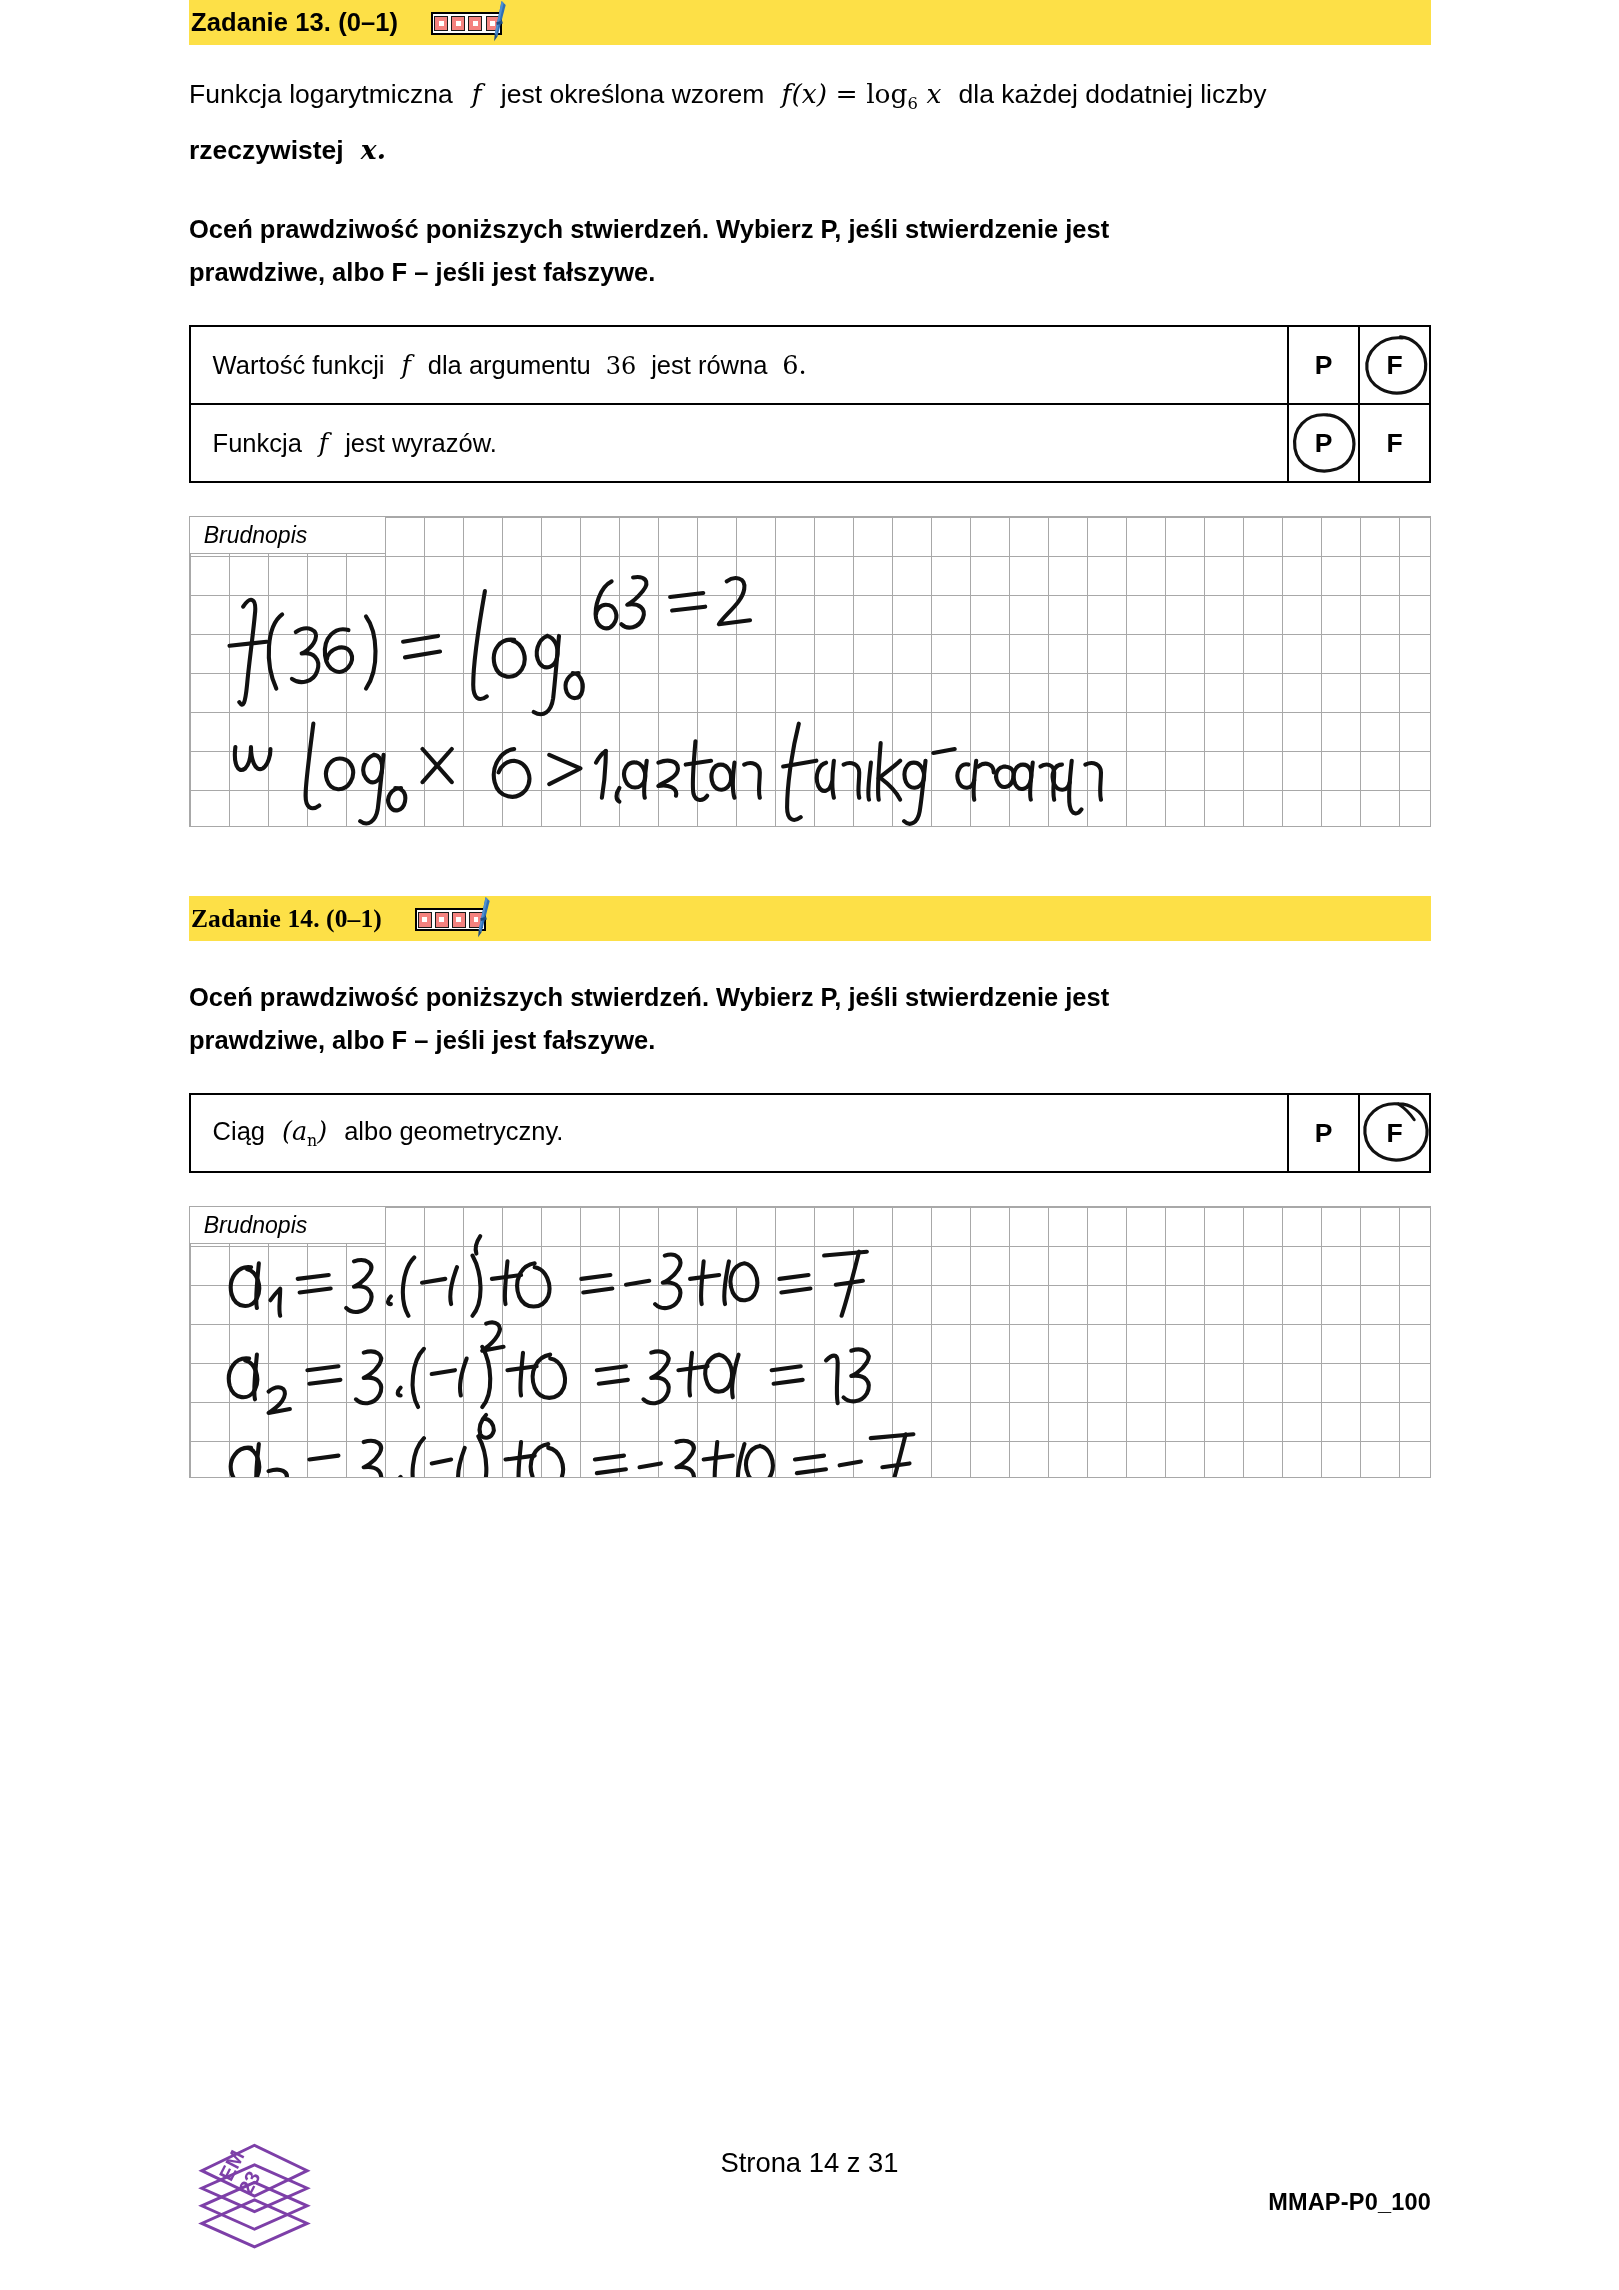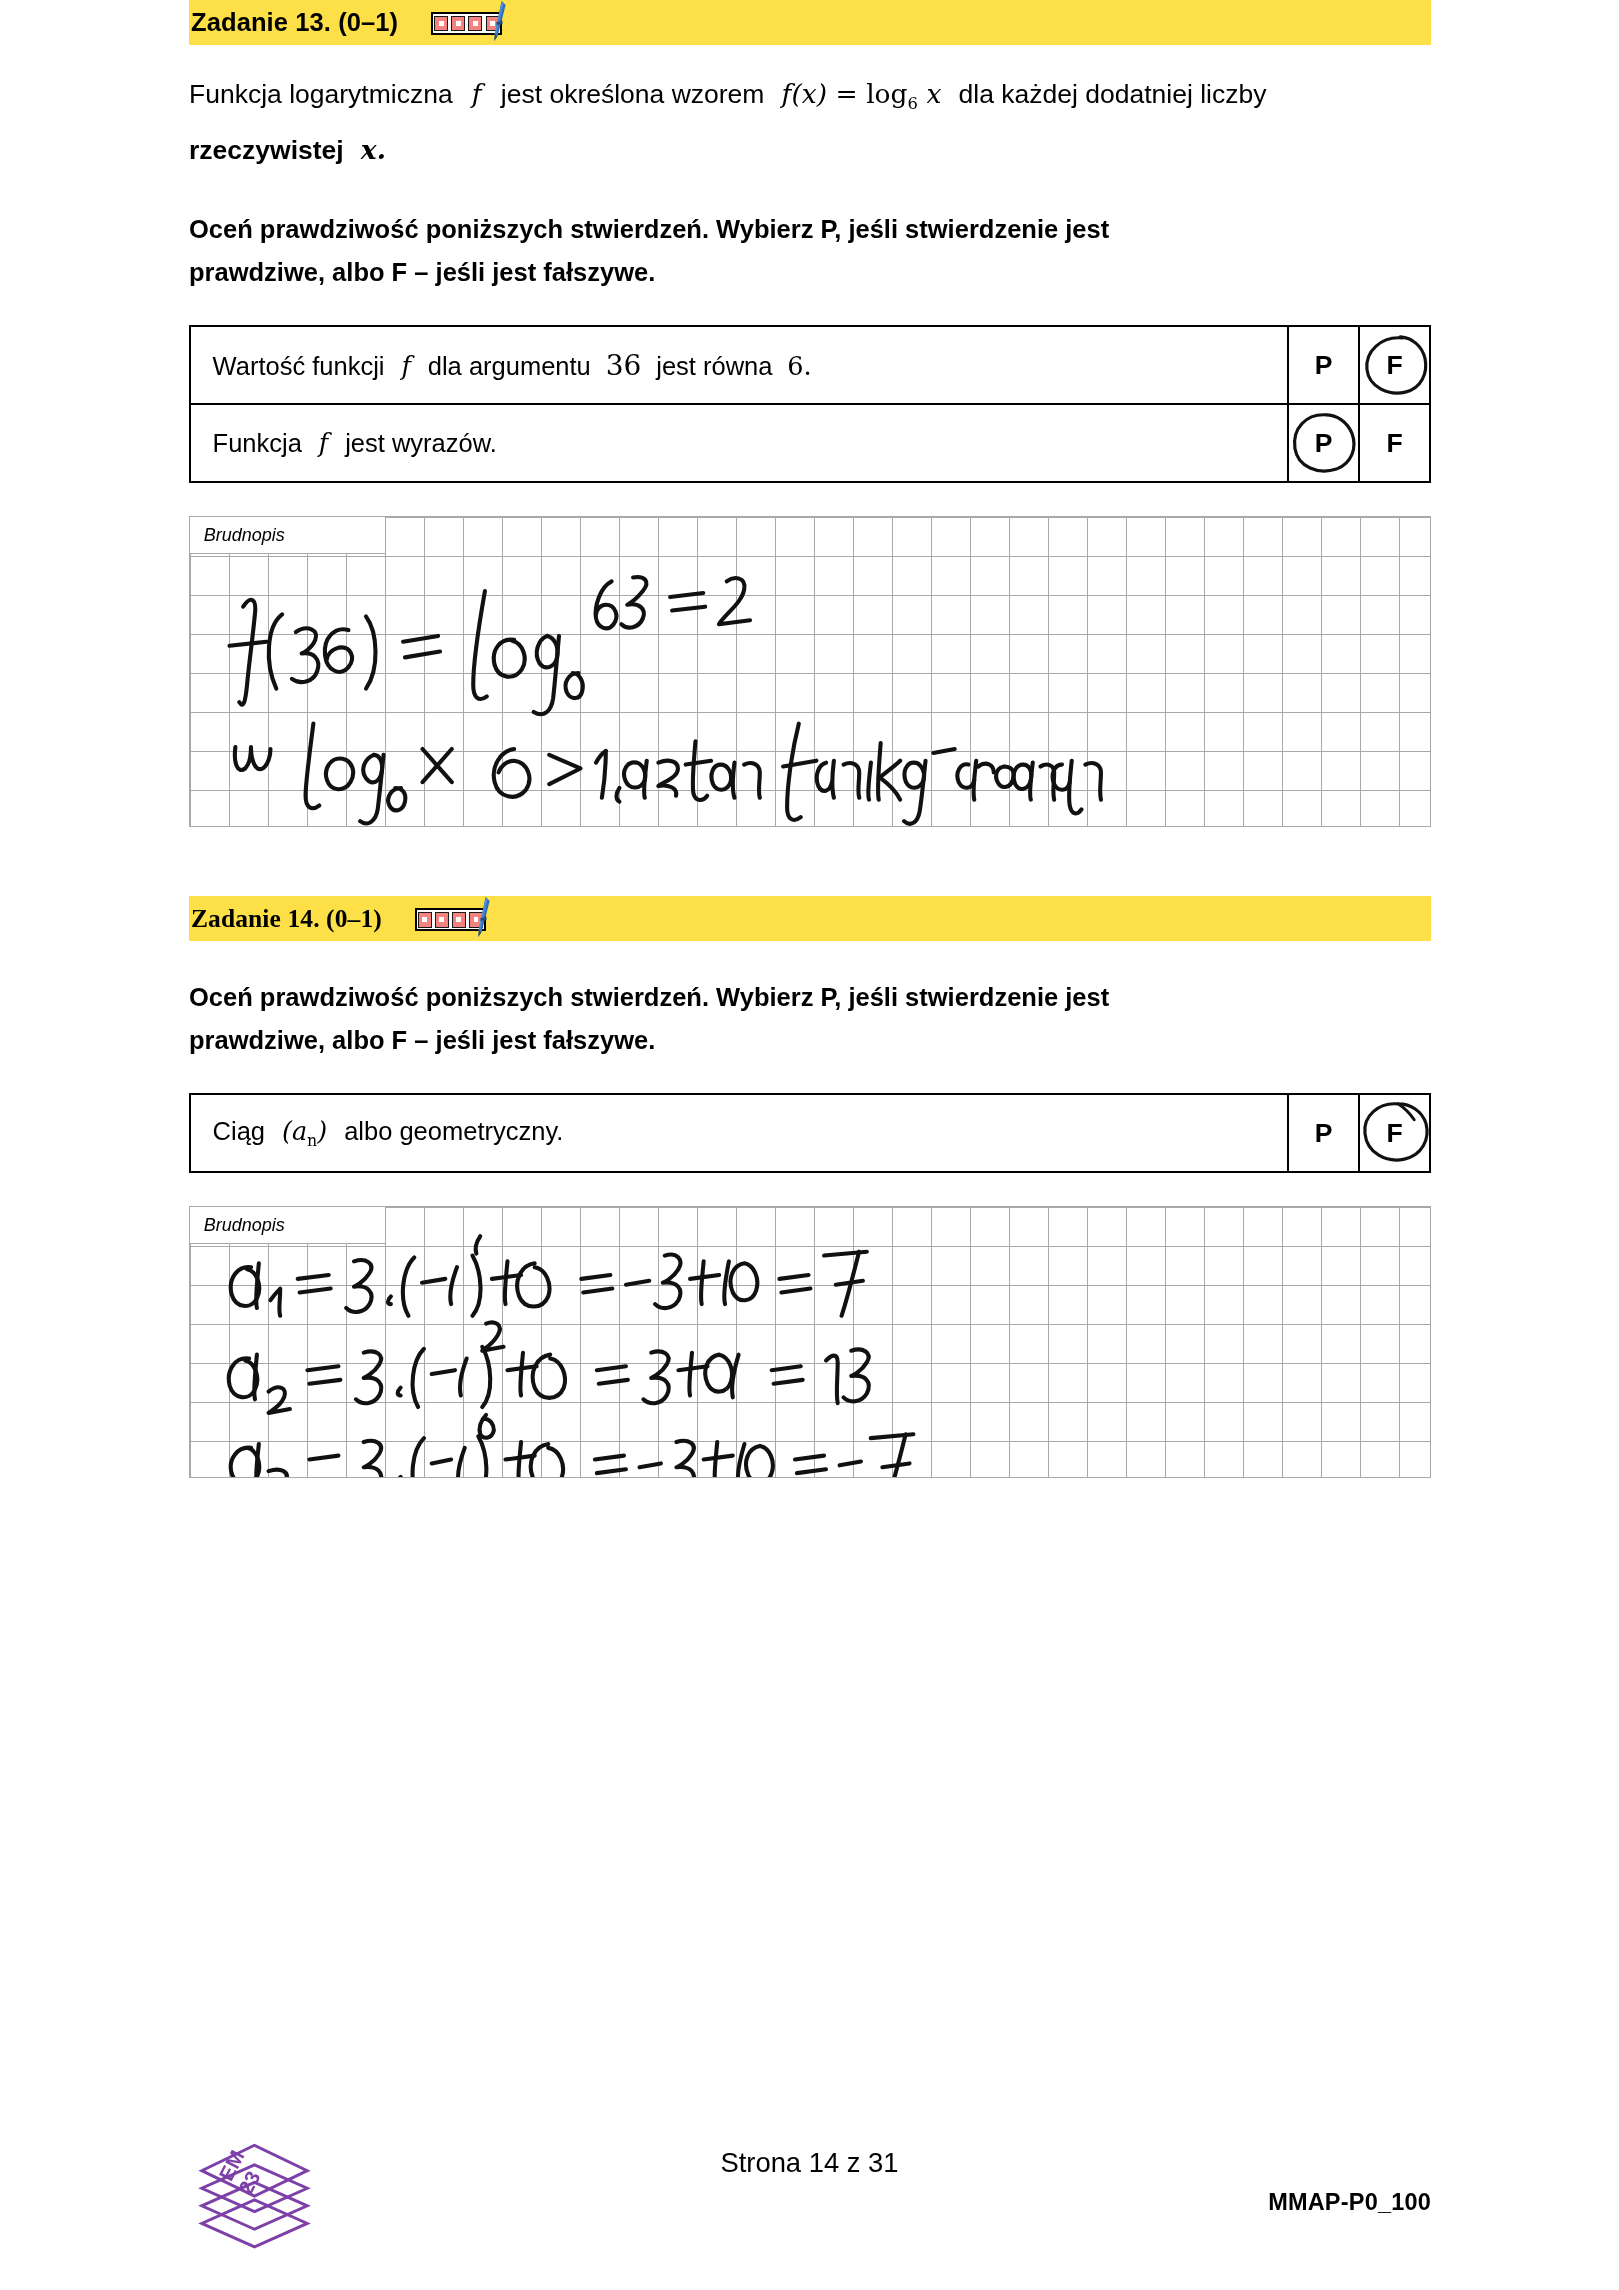--- a/index.html
+++ b/index.html
@@ -162,21 +162,21 @@
   }
   .scratch.s13 { width: 1242px; height: 311px; }
   .scratch.s14 { width: 1242px; height: 272px; }
   .scratch-label {
     position: absolute;
     left: 0px;
     top: 0px;
     width: 196px;
     height: 37px;
     background: #ffffff;
-    font-size: 18px;
+    font-size: 23px;
     font-style: italic;
     display: flex;
     align-items: center;
     padding-left: 13.7px;
     box-sizing: border-box;
     border-right: 1px solid #a8a8a8;
     border-bottom: 1px solid #a8a8a8;
   }
   .hand {
     position: absolute;
@@ -265,21 +265,21 @@
     <div class="instr">Oceń prawdziwość poniższych stwierdzeń. Wybierz P, jeśli stwierdzenie jest</div>
     <div class="instr" style="margin-top:0;">prawdziwe, albo F – jeśli jest fałszywe.</div>
 
     <table class="pf-table">
       <tbody>
           <tr>
         <td class="stmt">
           <span>Wartość funkcji</span>
           <span class="math" style="margin:0 9.8px;font-size:25.5px;">f</span>
           <span>dla argumentu</span>
-          <span class="math" style="margin:0 7.8px;font-size:28px;font-style:normal;">36</span>
+          <span class="math" style="margin:0 7.8px;font-size:24px;font-style:normal;">36</span>
           <span>jest równa</span>
           <span class="math" style="margin-left:7.8px;font-size:25.5px;font-style:normal;">6.</span>
         </td>
         <td class="opt">P</td>
         <td class="opt">
           <span>F</span>
           <svg class="ellipse" viewBox="0 0 74 68">
             <path d="M44 6 C22 4 6 20 8 38 C10 56 30 65 47 61 C63 57 70 42 67 27 C64 14 54 6 42 5" fill="none" stroke="#111" stroke-width="3.2" stroke-linecap="round"></path>
           </svg>
         </td>

